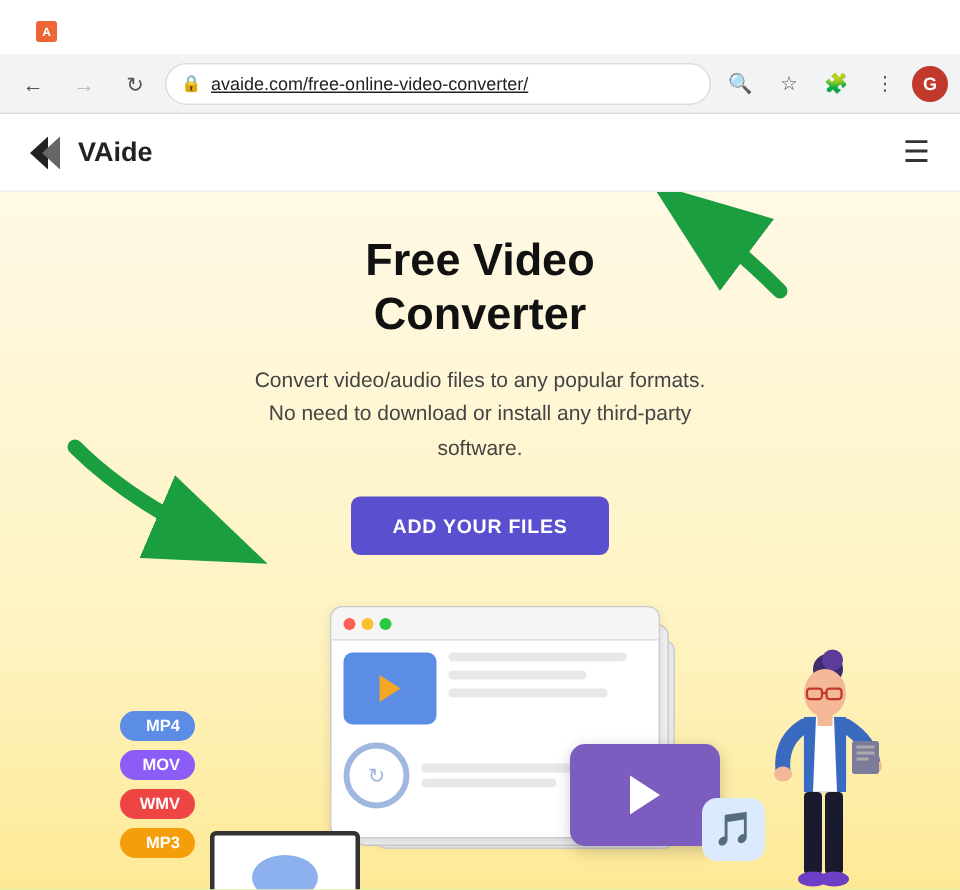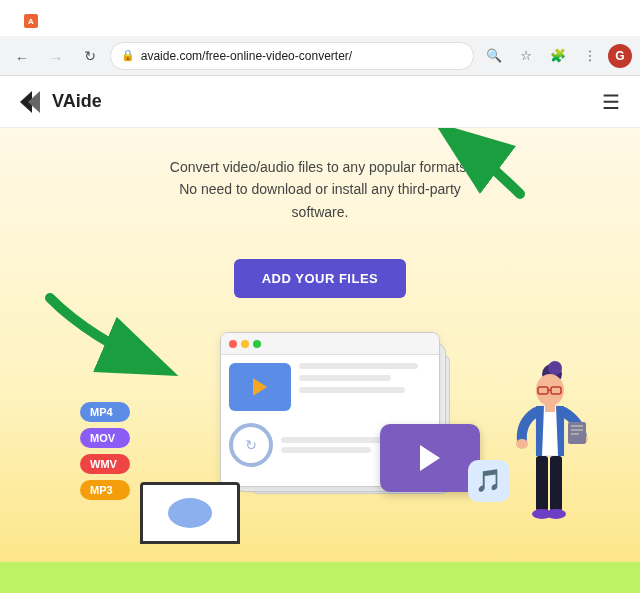--- a/index.html
+++ b/index.html
@@ -57,21 +57,21 @@
       border: 1px solid #ddd;
       background: #fff;
       display: flex;
       align-items: center;
       padding: 0 10px;
       font-size: 12px;
       color: #333;
       gap: 6px;
     }
     .address-lock { color: #555; font-size: 11px; }
-    .address-text { flex: 1; font-size: 12px; color: #222; }
+    .address-text { flex: 1; font-size: 12px; color: #222; text-decoration: underline; }
     .toolbar-icons {
       display: flex;
       align-items: center;
       gap: 4px;
     }
     .toolbar-icon-btn {
       width: 28px; height: 28px;
       border-radius: 50%;
       border: none;
       background: transparent;
@@ -156,21 +156,20 @@
       color: #fff;
       border: none;
       border-radius: 6px;
       padding: 12px 28px;
       font-size: 13px;
       font-weight: 700;
       letter-spacing: 0.5px;
       cursor: pointer;
       text-transform: uppercase;
       margin-bottom: 24px;
-      margin-top: 14px;
     }
 
     
     .illustration {
       position: relative;
       width: 100%;
       height: 240px;
       display: flex;
       justify-content: center;
       align-items: flex-start;
@@ -274,21 +273,21 @@
       top: 80px;
       display: flex; flex-direction: column; gap: 6px;
     }
     .badge {
       border-radius: 12px;
       padding: 4px 10px;
       font-size: 11px;
       font-weight: 700;
       color: #fff;
       min-width: 50px;
-      text-align: left;
+      text-align: right;
     }
     .badge-mp4 { background: #5b8de6; }
     .badge-mov { background: #8b5cf6; }
     .badge-wmv { background: #ef4444; }
     .badge-mp3 { background: #f59e0b; }
 
     
     .music-icon-box {
       position: absolute;
       right: 130px;
@@ -397,20 +396,24 @@
     
     <svg class="arrow-overlay" style="position:absolute;top:160px;left:30px;width:160px;height:100px;z-index:10;">
       <defs>
         <marker id="arrowhead2" markerWidth="8" markerHeight="6" refX="6" refY="3" orient="auto">
           <polygon points="0 0, 8 3, 0 6" fill="#1a9e3f"></polygon>
         </marker>
       </defs>
       <path d="M 20 10 Q 60 50 130 80" stroke="#1a9e3f" stroke-width="10" fill="none" marker-end="url(#arrowhead2)" stroke-linecap="round"></path>
     </svg>
 
+    <h1 class="hero-title">
+      <span>Free Video</span><br>
+      <span>Converter</span>
+    </h1>
     <p class="hero-subtitle">Convert video/audio files to any popular formats. No need to download or install any third-party software.</p>
     <button class="add-files-btn">ADD YOUR FILES</button>
 
     
     <div class="illustration">
 
       <div class="cards-stack" style="position:relative;margin-left:60px;">
         <div class="card-back2"></div>
         <div class="card-back1"></div>
         <div class="card-main">

